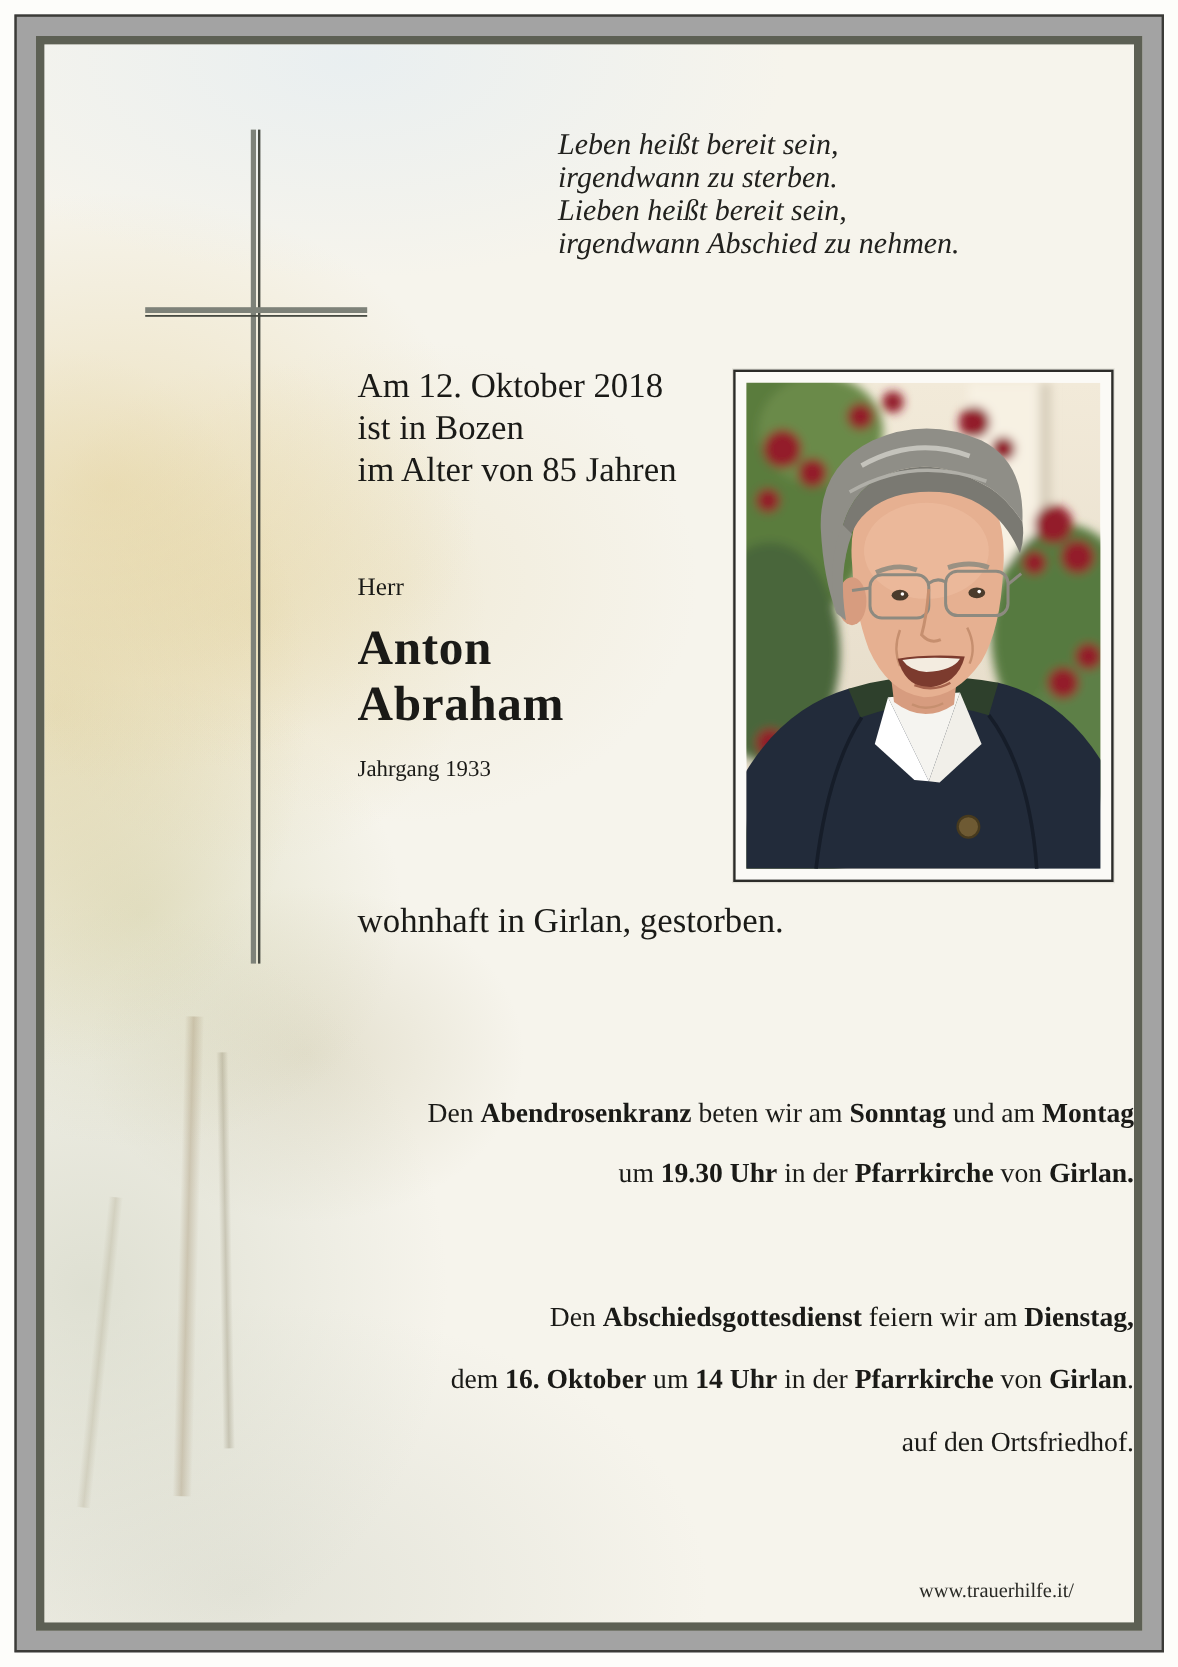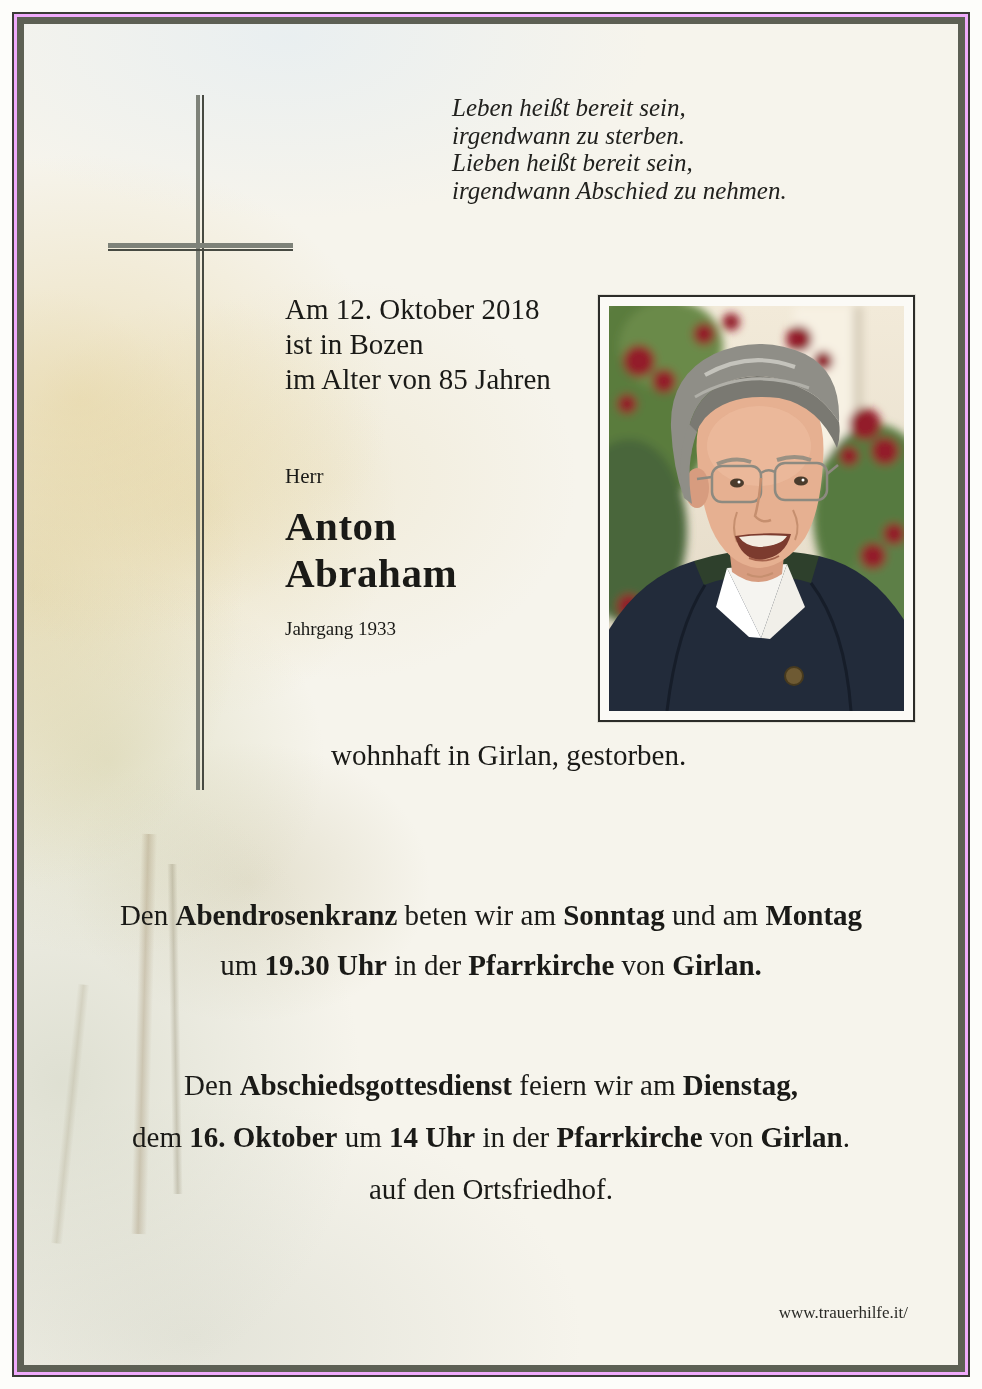--- a/index.html
+++ b/index.html
@@ -8,21 +8,21 @@
     --paper: #f6f4ec;
     --ink: #1a1a17;
     --cross-light: #7e8279;
     --cross-dark: #474a42;
   }
   * { margin: 0; padding: 0; box-sizing: border-box; }
   html, body { background: #ffffff; }
   body { width: 982px; height: 1389px; overflow: hidden; font-family: "Liberation Serif", "DejaVu Serif", serif; color: var(--ink); }
 
   .card { width: 982px; height: 1389px; background: #fdfdfa; padding: 12px; }
-  .frame-a { width: 100%; height: 100%; border: 2px solid var(--frame-line); padding: 3px; background: #f0abfc; }
+  .frame-a { width: 100%; height: 100%; border: 2px solid var(--frame-line); padding: 16px; background: #a3a3a3; }
   .frame-b {
     width: 100%; height: 100%;
     border: 7px solid var(--frame-band);
     position: relative; overflow: hidden;
     background: var(--paper);
   }
 
   
   .bg-art {
     position: absolute; inset: 0; pointer-events: none;
@@ -56,28 +56,28 @@
 
   .quote { position: absolute; left: 428px; top: 70px; font-style: italic; font-size: 25px; line-height: 27.5px; color: #21211e; }
 
   .announcement { position: absolute; left: 261px; top: 268px; font-size: 29px; line-height: 35px; }
 
   .salutation { position: absolute; left: 261px; top: 440px; font-size: 21px; }
   .name-first  { position: absolute; left: 261px; top: 478px; font-size: 41px; font-weight: 700; letter-spacing: 0.5px; text-align: center; }
   .name-last   { position: absolute; left: 261px; top: 525px; font-size: 41px; font-weight: 700; letter-spacing: 0.5px; }
   .birth-year  { position: absolute; left: 261px; top: 594px; font-size: 19px; }
 
-  .residence { position: absolute; left: 261px; top: 715px; font-size: 29px; margin-left: 46px; }
+  .residence { position: absolute; left: 261px; top: 715px; font-size: 29px; }
 
   .photo-frame { position: absolute; left: 574px; top: 271px; width: 317px; height: 427px;
     border: 2px solid #2c2c29; background: #fbfaf6; padding: 9px;
     box-shadow: 0 0 0 1px rgba(120,120,110,0.15); }
   .photo-frame svg { display: block; }
 
-  .para { position: absolute; left: 0; width: 100%; text-align: center; font-size: 29px; }
+  .para { position: absolute; left: 0; width: 100%; text-align: right; font-size: 23px; }
   .para-rosary   { top: 866px; line-height: 50px; }
   .para-farewell { top: 1035px; line-height: 52px; }
   .para b, .para .b { font-weight: 700; }
 
   .website { position: absolute; right: 50px; top: 1279px; font-size: 17px; color: #2a2a26; }
 </style>
 </head>
 <body>
 
 <div class="card">

